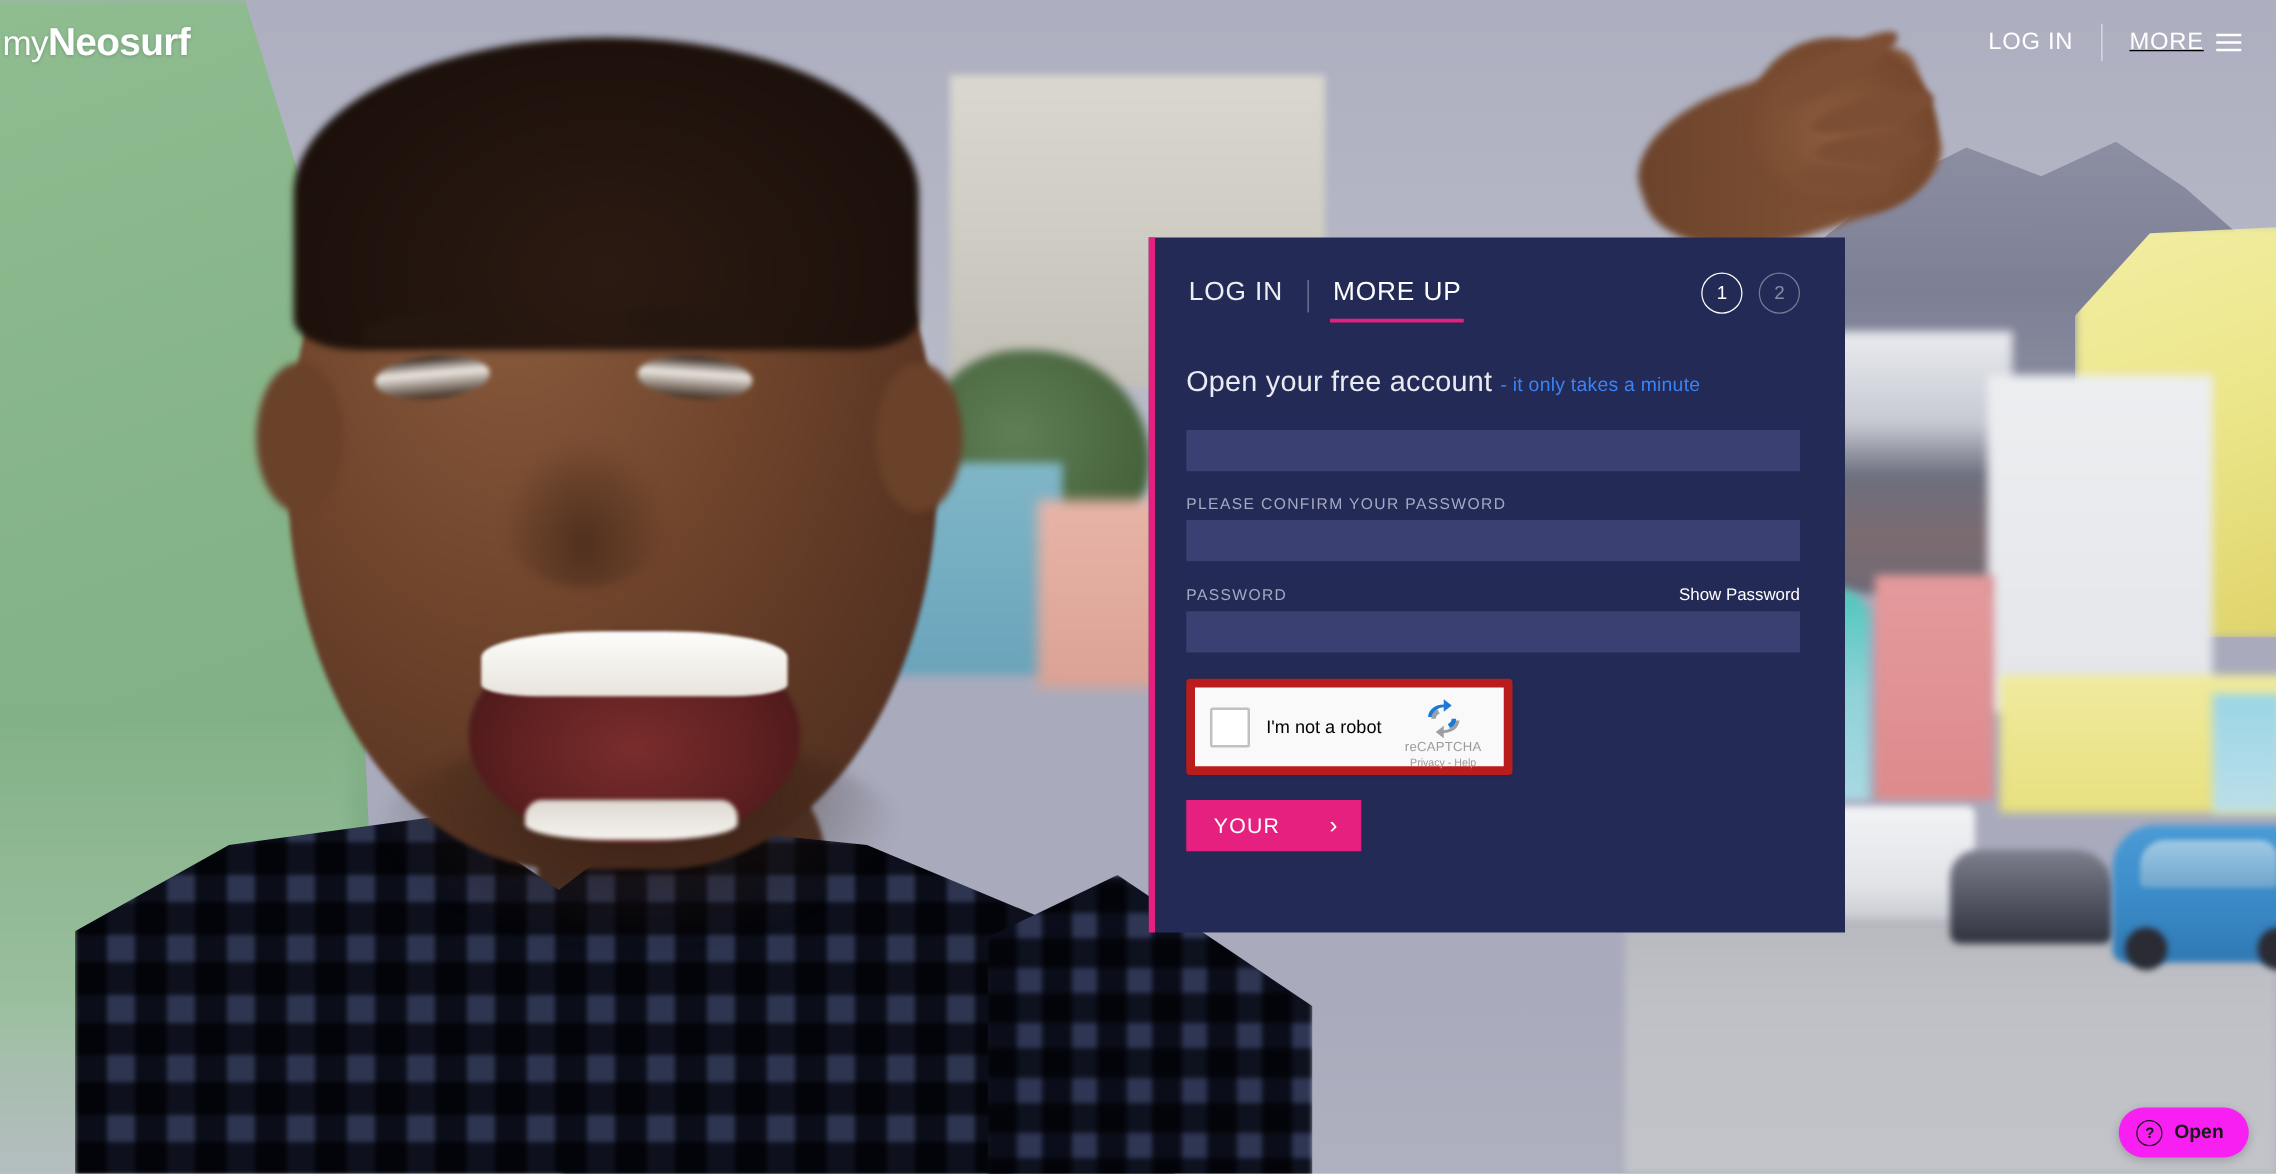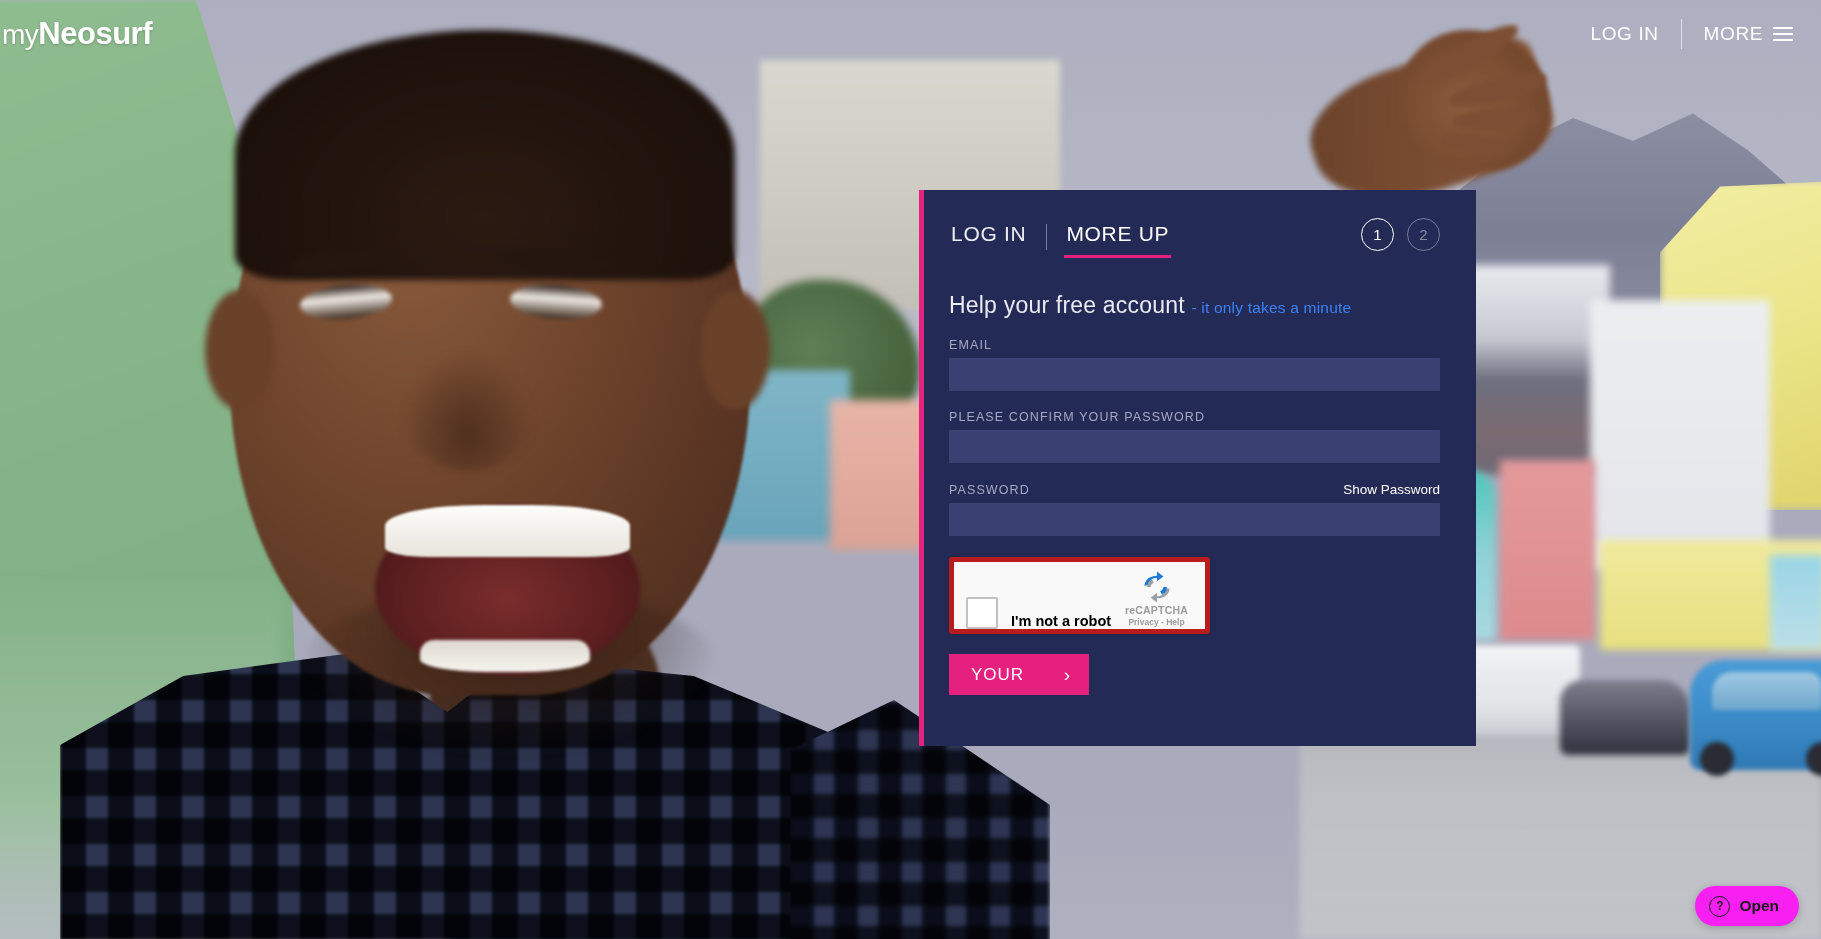--- a/index.html
+++ b/index.html
@@ -289,21 +289,21 @@
     color: #ffffff; font-size: 19px; letter-spacing: .6px;
     text-decoration: none; padding: 6px 22px; white-space: nowrap;
   }
   .topnav .divider {
     width: 1px; height: 30px; background: rgba(255,255,255,.6);
   }
   .burger { display: inline-block; margin-left: 10px; vertical-align: -1px; }
   .burger span {
     display: block; width: 20px; height: 2.5px; background: #fff; margin: 3.5px 0;
   }
-  .more-wrap { display: flex; padding: 6px 4px 6px 22px; }
+  .more-wrap { display: flex; padding: 6px 4px 6px 22px; text-decoration: underline; }
 
   
   .panel {
     position: absolute;
     left: 919px; top: 190px;
     width: 557px; height: 556px;
     background: #232a55;
     border-left: 5px solid #e5207e;
     box-sizing: border-box;
     z-index: 30;
@@ -360,27 +360,26 @@
     padding: 0 9px;
     border-radius: 1px;
     font-family: "Liberation Sans", sans-serif;
   }
 
   
   .recaptcha {
     margin-top: 21px;
     width: 261px; height: 77px;
     background: #f9f9f9;
-    border: 5px solid #b91c1c;
+    border: 7px solid #b91c1c;
     border-radius: 3px;
     box-shadow: 0 0 4px rgba(0,0,0,.08);
-    display: flex; align-items: flex-end;
+    display: flex; align-items: center;
     box-sizing: border-box;
     position: relative;
-    font-weight: bold;
   }
   .rc-check {
     width: 28px; height: 28px;
     border: 2px solid #c1c1c1; background: #fff;
     border-radius: 2px; margin-left: 12px;
     cursor: pointer;
   }
   .rc-label {
     margin-left: 13px; color: #000; font-size: 14.5px;
   }
@@ -514,28 +513,25 @@
           <div class="tab-sep"></div>
           <div class="tab active">MORE UP</div>
         </div>
         <div class="steps">
           <div class="step current">1</div>
           <div class="step next">2</div>
         </div>
       </div>
 
       <div class="headline">
-        <span>Help your free account</span>
+        <span>Open your free account</span>
         <span class="sub">- it only takes a minute</span>
       </div>
 
       <div class="field">
-        <div class="field-labels">
-          <div class="field-label">EMAIL</div>
-        </div>
         <input class="input" type="text" placeholder="" style="">
       </div>
 
       <div class="field">
         <div class="field-labels">
           <div class="field-label">PLEASE CONFIRM YOUR PASSWORD</div>
         </div>
         <input class="input" type="password" placeholder="" style="">
       </div>
 

